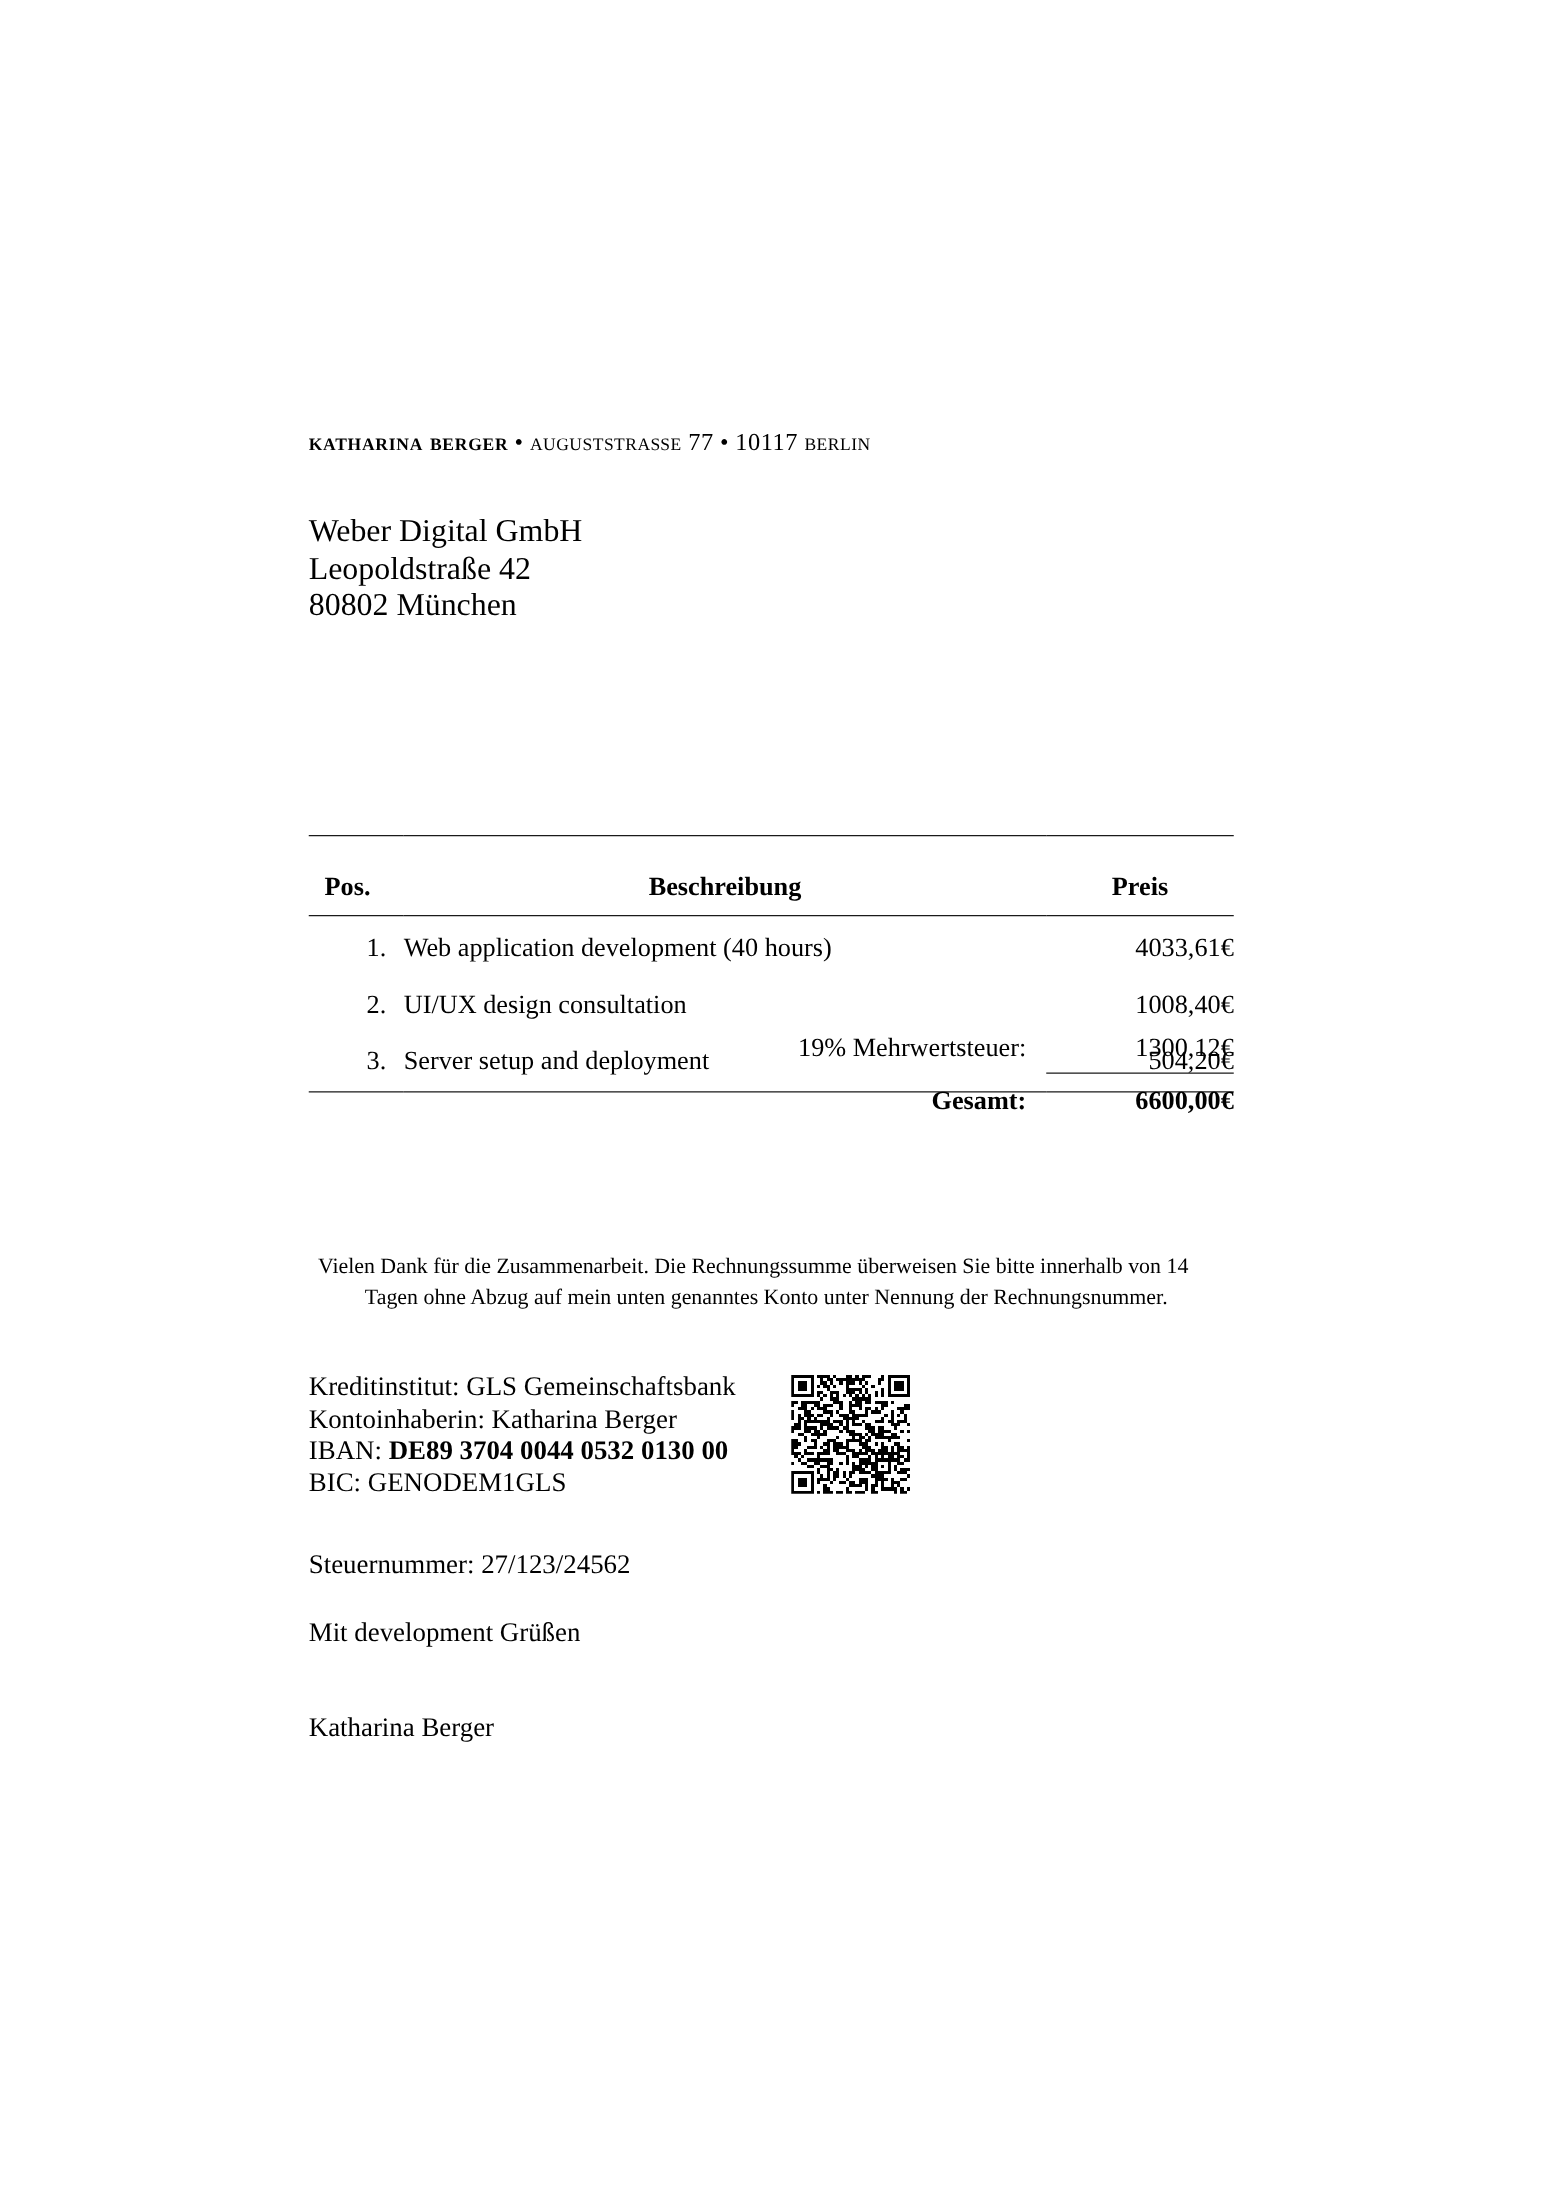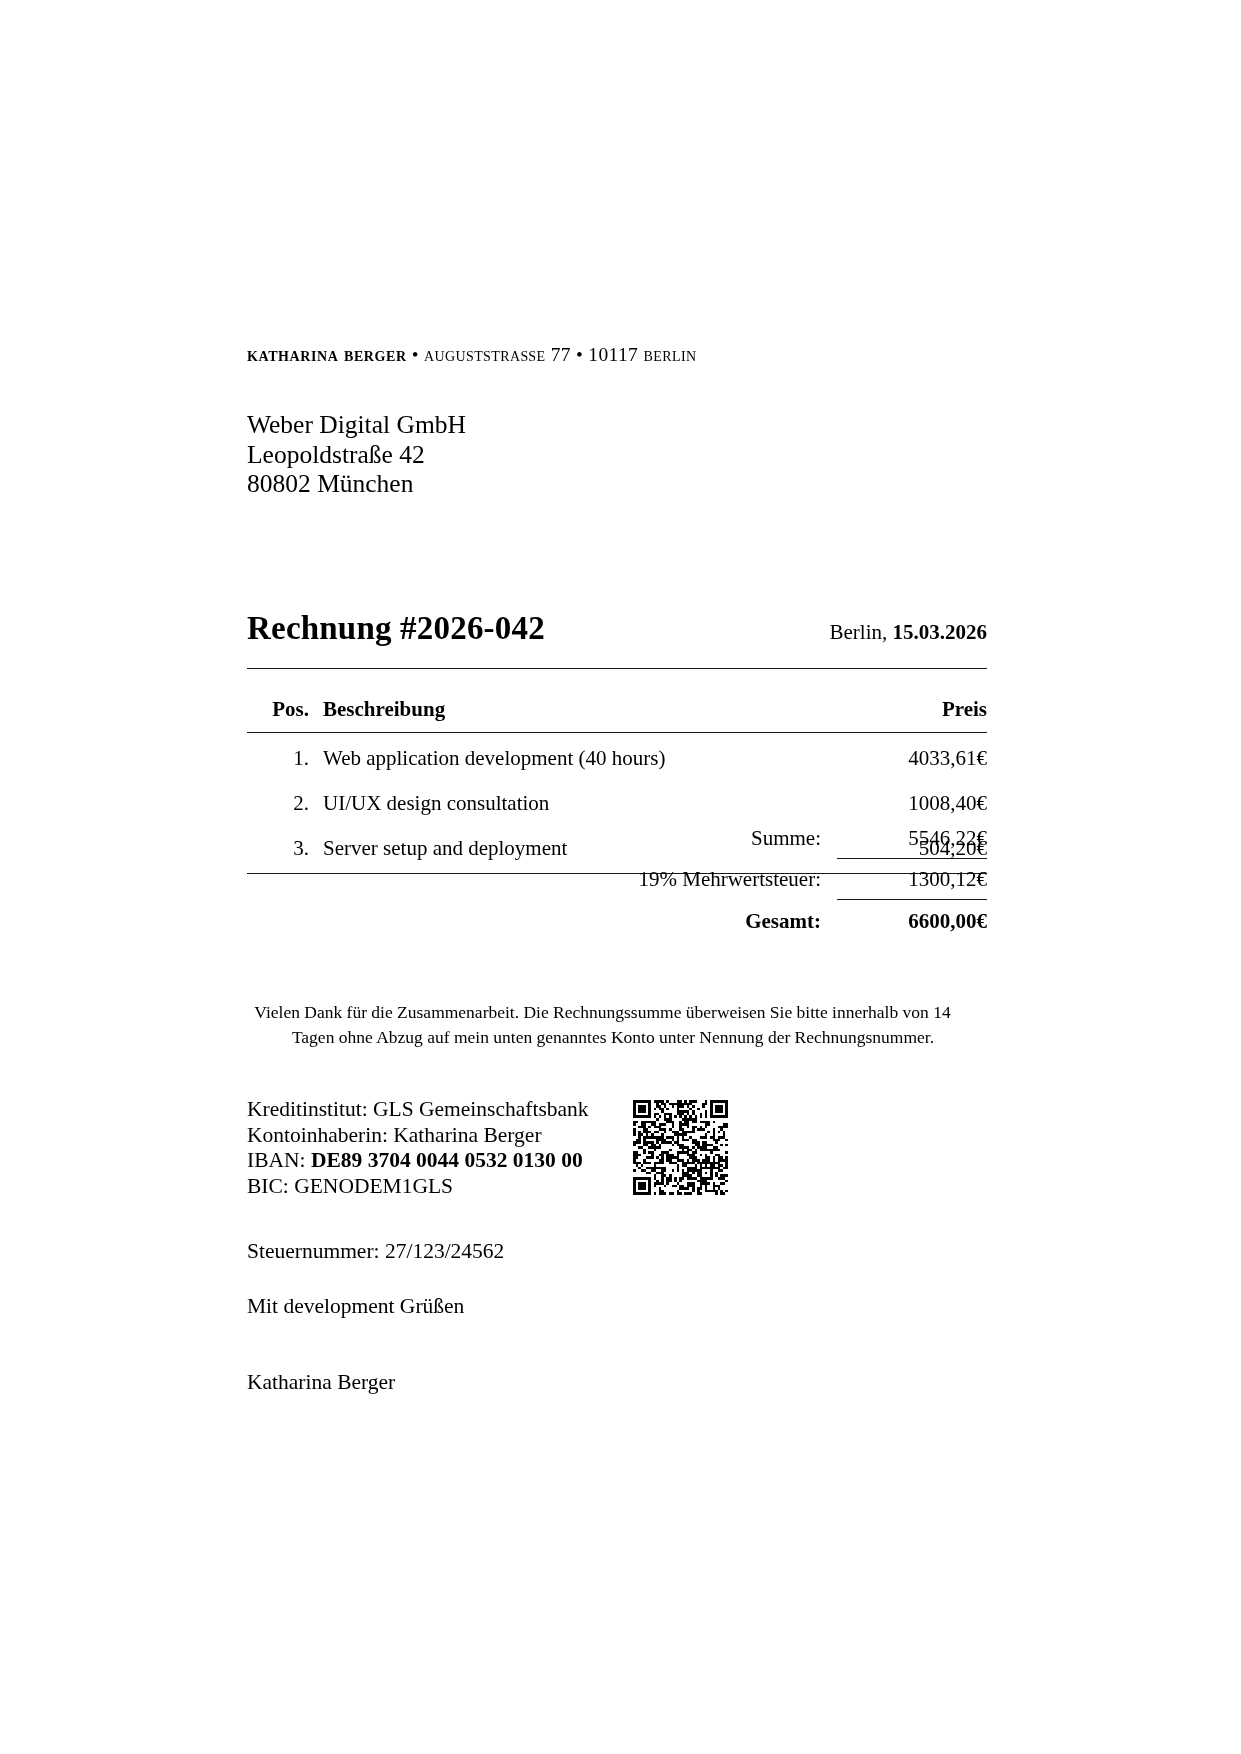--- a/index.html
+++ b/index.html
@@ -96,20 +96,21 @@
   }
   .rule-top td, .rule-top th {
     border-top: 1.6px solid #1a1a1a;
     font-size: 0;
     line-height: 0;
     height: 0;
   }
   .items-table thead th {
     font-weight: bold;
     padding: 9px 0 10px 0;
+    text-align: center;
   }
   .items-table thead tr.header-row th {
     border-bottom: 1.3px solid #1a1a1a;
   }
   .col-pos   { width: 62px;  text-align: right; padding-right: 14px !important; }
   .col-desc  { text-align: left; }
   .col-price { width: 150px; text-align: right; }
 
   .items-table tbody td {
     padding: 10px 0 10px 0;
@@ -215,27 +216,20 @@
   <div class="sender-line">
     <span class="sc-name">Katharina Berger</span><span class="bullet-sep">•</span><span class="sc">Auguststraße 77</span><span class="bullet-sep">•</span><span class="sc">10117 Berlin</span>
   </div>
 
   <div class="recipient">
     <div>Weber Digital GmbH</div>
     <div>Leopoldstraße 42</div>
     <div>80802 München</div>
   </div>
 
-  <div class="invoice-head">
-    <div class="invoice-title">Rechnung #2026-042</div>
-    <div class="invoice-date">
-      <span>Berlin,</span>
-      <span class="date-value">15.03.2026</span>
-    </div>
-  </div>
 
   <table class="items-table">
     <thead>
       <tr class="rule-top">
         <th class="col-pos"></th>
         <th class="col-desc"></th>
         <th class="col-price"></th>
       </tr>
       <tr class="header-row">
         <th class="col-pos">Pos.</th>
@@ -257,24 +251,20 @@
       <tr class="last-item">
         <td class="col-pos">3.</td>
         <td class="col-desc">Server setup and deployment</td>
         <td class="col-price">504,20€</td>
       </tr>
     </tbody>
   </table>
 
   <table class="totals">
     <tbody>
-      <tr class="ruled">
-        <td class="t-label">Summe:</td>
-        <td class="t-value">5546,22€</td>
-      </tr>
       <tr class="ruled">
         <td class="t-label">19% Mehrwertsteuer:</td>
         <td class="t-value">1300,12€</td>
       </tr>
       <tr class="grand">
         <td class="t-label">Gesamt:</td>
         <td class="t-value">6600,00€</td>
       </tr>
     </tbody>
   </table>

